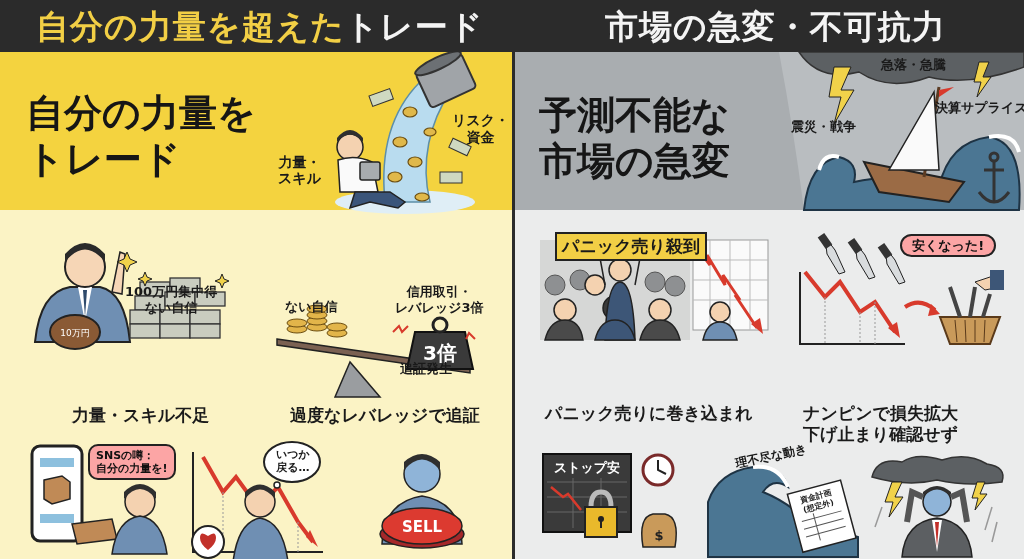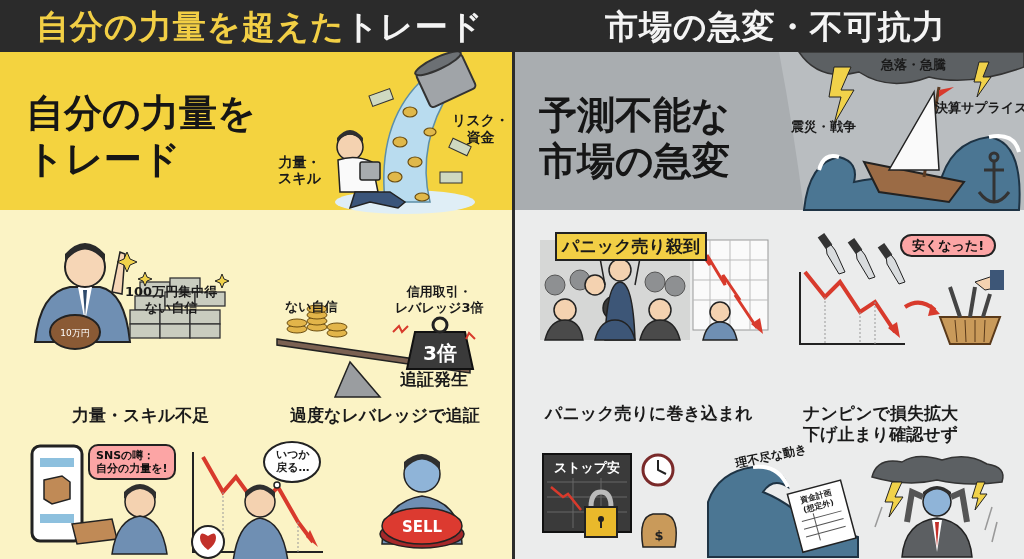--- a/index.html
+++ b/index.html
@@ -141,21 +141,21 @@
     <g stroke="#d83a2c" stroke-width="2" fill="none">
       <path d="M118 45 l6 -6 3 6 6 -6"></path>
         <path d="M200 52 l-6 -6 -3 6"></path>
     </g>
   </svg>
   <div class="lbl" style="left:285px;top:246px;font-size:13px">ない自信</div>
   <div class="lbl" style="left:395px;top:232px;font-size:13px;line-height:16px">
     <div>信用取引・</div>
     <div>レバレッジ3倍</div>
   </div>
-  <div class="lbl" style="left:400px;top:316px;font-size:17px">追証発生</div>
+  <div class="lbl" style="left:400px;top:308px;font-size:13px">追証発生</div>
   <div class="cap" style="left:290px;top:353px">
     <span>過度なレバレッジで追証</span>
   </div>
 
   <svg width="135" height="110" style="left:32px;top:392px" viewBox="0 0 135 110">
     <rect x="0" y="2" width="50" height="95" rx="8" fill="#fff" stroke="#222" stroke-width="3"></rect>
     <rect x="8" y="14" width="34" height="9" fill="#8dc0de"></rect>
     <rect x="8" y="70" width="34" height="9" fill="#8dc0de"></rect>
     <path d="M12 36 L30 32 L38 38 L38 55 L20 60 L12 55 Z" fill="#c08a56" stroke="#222" stroke-width="1.5"></path>
     <path d="M40 80 L80 75 L85 95 L45 100 Z" fill="#c08a56" stroke="#222" stroke-width="1.5"></path>

